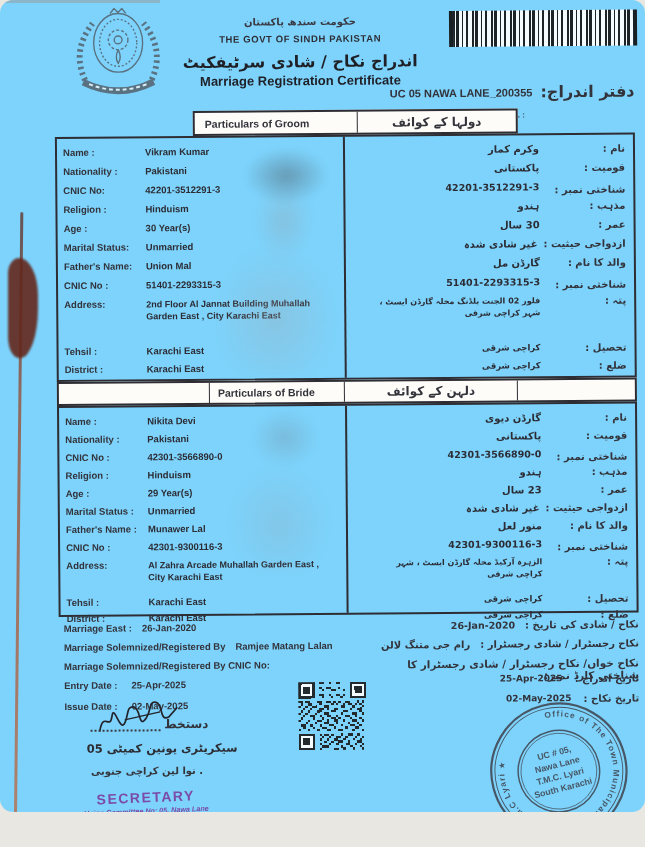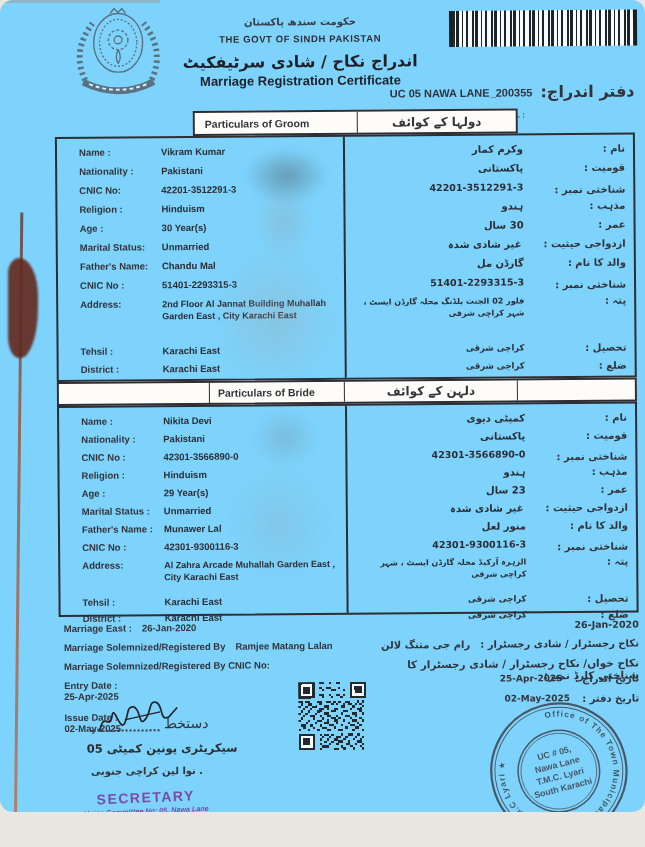--- a/index.html
+++ b/index.html
@@ -37,21 +37,21 @@
   .bride-head .c3{flex:1;}
 
   
   .pbox{position:absolute;left:57px;width:580px;border:2px solid #2d2d33;box-sizing:border-box;display:flex;background:transparent;}
   .pbox .col-en{width:286px;box-sizing:border-box;padding:8px 0 0 6px;}
   .pbox .col-ur{flex:1;border-left:2px solid #2d2d33;box-sizing:border-box;padding:8px 8px 0 6px;direction:rtl;}
   .gbox{top:135px;height:245px;}
   .bbox{top:404px;height:211px;}
   .r{display:flex;align-items:flex-start;height:19px;font-size:9.5px;}
   .bbox .r{height:18px;}
-  .r .lb{flex:none;width:82px;font-weight:700;color:#33333b;margin-left:16px;}
+  .r .lb{flex:none;width:82px;font-weight:700;color:#33333b;}
   .r .vl{font-weight:700;color:#2c2c34;}
   .col-ur .r{font-size:10px;}
   .col-ur .r .lb{width:86px;font-weight:700;}
   .col-ur .r .vl{font-weight:700;}
   .col-ur .r.sm .lb{font-size:10px;padding-top:3px;}
   .col-ur .r .num{direction:ltr;font-size:9.5px;}
   .r.addr{height:34px;}
   .bbox .r.addr{height:30px;}
   .r.addr .vl{line-height:1.35;}
   .col-ur .r.addr .vl{font-size:8px;line-height:1.5;}
@@ -75,30 +75,30 @@
   .mar{position:absolute;left:57px;top:621px;width:580px;}
   .mar .mrow{display:flex;height:19px;font-size:9.5px;}
   .mar .men{width:310px;display:flex;gap:10px;padding-left:5px;box-sizing:border-box;}
   .mar .men .lb{font-weight:700;} .mar .men .vl{font-weight:700;}
   .mar .mur{flex:1;direction:rtl;display:flex;gap:10px;font-size:10px;}
   .mar .mur .lb{font-weight:700;} .mar .mur .vl{font-weight:700;}
   .mar .mur .num{direction:ltr;font-size:9.5px;}
 
   
   .dates-en{position:absolute;left:62px;top:678px;font-size:9.5px;font-weight:700;}
-  .dates-en .ln{display:flex;gap:0;margin-bottom:10px;flex-direction:column;}
+  .dates-en .ln{display:flex;gap:14px;margin-bottom:10px;}
   .dates-ur{position:absolute;right:8px;top:675px;direction:rtl;font-size:10px;font-weight:700;}
   .dates-ur .ln{display:flex;gap:12px;margin-bottom:9px;}
   .dates-ur .num{direction:ltr;font-size:9px;}
   .qr{position:absolute;left:296px;top:682px;width:68px;height:68px;opacity:.92;}
 
   
   .sig-svg{position:absolute;left:92px;top:697px;width:86px;height:36px;transform:rotate(-6deg);}
   .sig-line{position:absolute;left:88px;top:714px;width:118px;direction:rtl;display:flex;align-items:flex-end;gap:4px;}
-  .sig-line .word{font-size:14px;font-weight:400;}
+  .sig-line .word{font-size:12px;font-weight:700;}
   .sig-line .dots{width:80px;border-bottom:2px dotted #3b3b42;height:14px;}
   .sec-ur{position:absolute;left:84px;top:740px;font-size:11.5px;font-weight:700;color:#2c2c33;}
   .nawa-ur{position:absolute;left:88px;top:764px;font-size:10px;font-weight:700;color:#35353c;}
   .stamp-purple{position:absolute;left:68px;top:788px;width:150px;text-align:center;color:#7b3fa0;transform:rotate(-2deg);opacity:.92;}
   .stamp-purple .l1{font-size:14px;font-weight:700;letter-spacing:1.5px;}
   .stamp-purple .l2{font-size:7.2px;font-weight:700;font-style:italic;margin-top:1px;}
   .stamp-purple .l3{font-size:7.2px;font-weight:700;font-style:italic;margin-top:1px;}
   .round-stamp{position:absolute;left:476px;top:699px;width:160px;height:148px;opacity:.85;transform:rotate(-14deg);}
 
   
@@ -172,21 +172,21 @@
       <div class="r">
             <span class="lb">Age :</span>
             <span class="vl">30 Year(s)</span>
           </div>
       <div class="r">
             <span class="lb">Marital Status:</span>
             <span class="vl">Unmarried</span>
           </div>
       <div class="r">
             <span class="lb">Father's Name:</span>
-            <span class="vl">Chandu Mal</span>
+            <span class="vl">Union Mal</span>
           </div>
       <div class="r">
             <span class="lb">CNIC No :</span>
             <span class="vl">51401-2293315-3</span>
           </div>
       <div class="r addr">
             <span class="lb">Address:</span>
             <span class="vl">2nd Floor Al Jannat Building  Muhallah Garden East ,  City Karachi East</span>
           </div>
       <div class="gap-g"></div>
@@ -300,21 +300,21 @@
             <span class="vl">Karachi East</span>
           </div>
       <div class="r place">
             <span class="lb">District :</span>
             <span class="vl">Karachi East</span>
           </div>
     </div>
     <div class="col-ur ur">
       <div class="r">
             <span class="lb">نام :</span>
-            <span class="vl">کمیٹی دیوی</span>
+            <span class="vl">گارڈن دیوی</span>
           </div>
       <div class="r">
             <span class="lb">قومیت :</span>
             <span class="vl">پاکستانی</span>
           </div>
       <div class="r sm">
             <span class="lb">شناختی نمبر :</span>
             <span class="vl num">42301-3566890-0</span>
           </div>
       <div class="r">
@@ -354,20 +354,21 @@
   </div>
   <div class="photo photo-bride"></div>
 
   <div class="mar">
     <div class="mrow">
       <div class="men">
             <span class="lb">Marriage East :</span>
             <span class="vl">26-Jan-2020</span>
           </div>
       <div class="mur ur">
+            <span class="lb">نکاح / شادی کی تاریخ :</span>
             <span class="vl num">26-Jan-2020</span>
           </div>
     </div>
     <div class="mrow">
       <div class="men">
             <span class="lb">Marriage Solemnized/Registered By</span>
             <span class="vl">Ramjee Matang Lalan</span>
           </div>
       <div class="mur ur">
             <span class="lb">نکاح رجسٹرار / شادی رجسٹرار :</span>
@@ -394,21 +395,21 @@
           <span>Issue Date :</span>
           <span>02-May-2025</span>
         </div>
   </div>
   <div class="dates-ur ur">
     <div class="ln">
           <span>تاریخ اندراج :</span>
           <span class="num">25-Apr-2025</span>
         </div>
     <div class="ln">
-          <span>تاریخ دفتر :</span>
+          <span>تاریخ نکاح :</span>
           <span class="num">02-May-2025</span>
         </div>
   </div>
 
   <svg class="qr" viewBox="0 0 29 29" shape-rendering="crispEdges">
     <g fill="#1c1c1c">
       <rect x="0" y="0" width="7" height="7"></rect>
           <rect x="22" y="0" width="7" height="7"></rect>
           <rect x="0" y="22" width="7" height="7"></rect>
       <rect x="1" y="1" width="5" height="5" fill="#fff"></rect>

